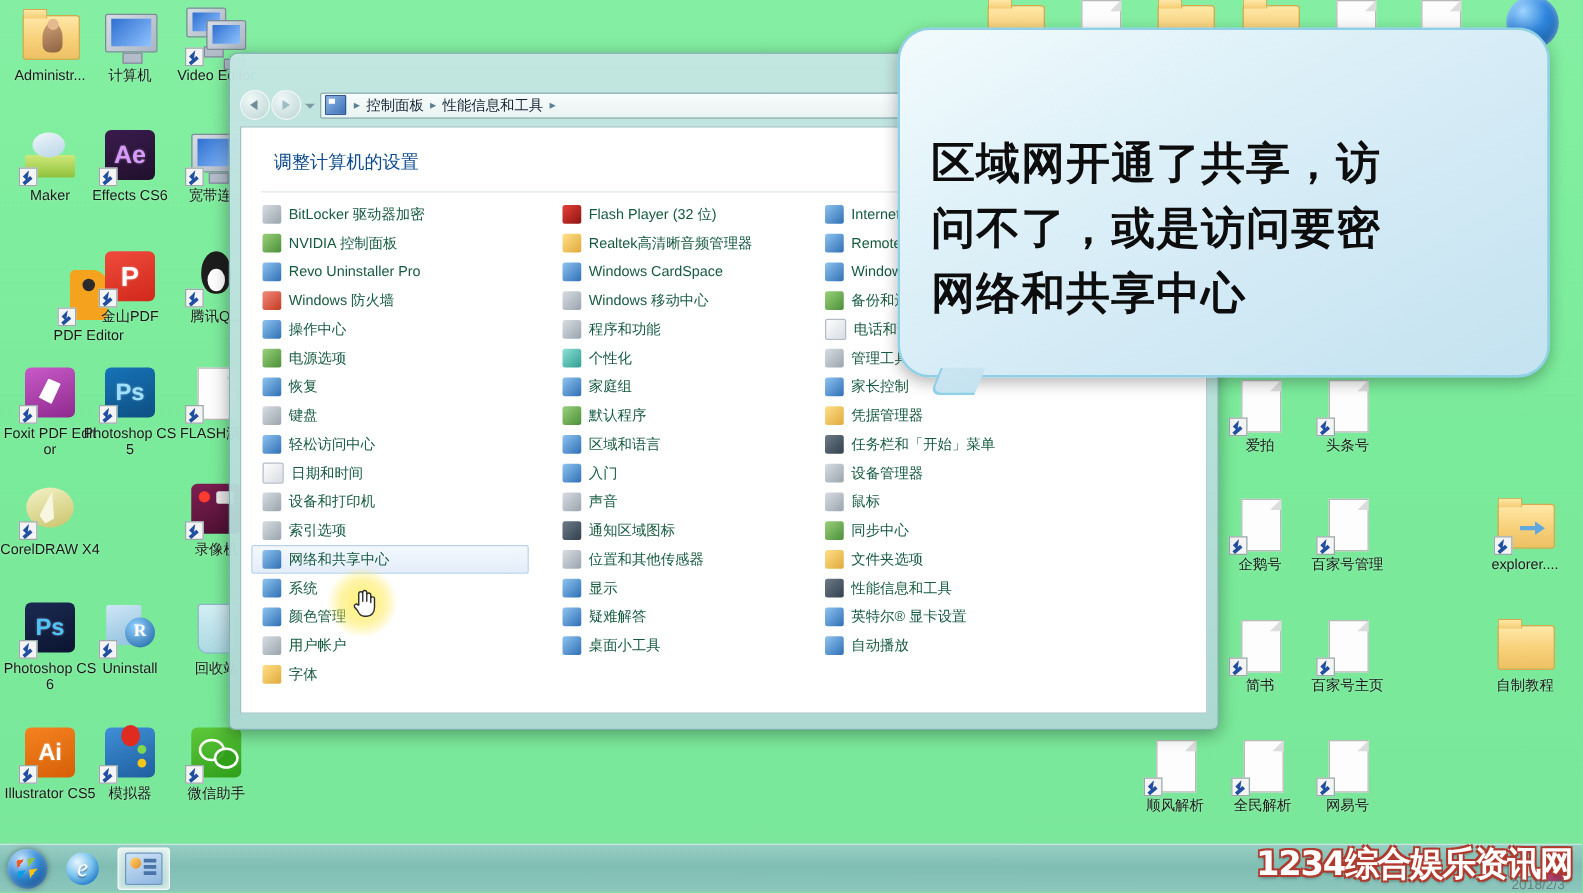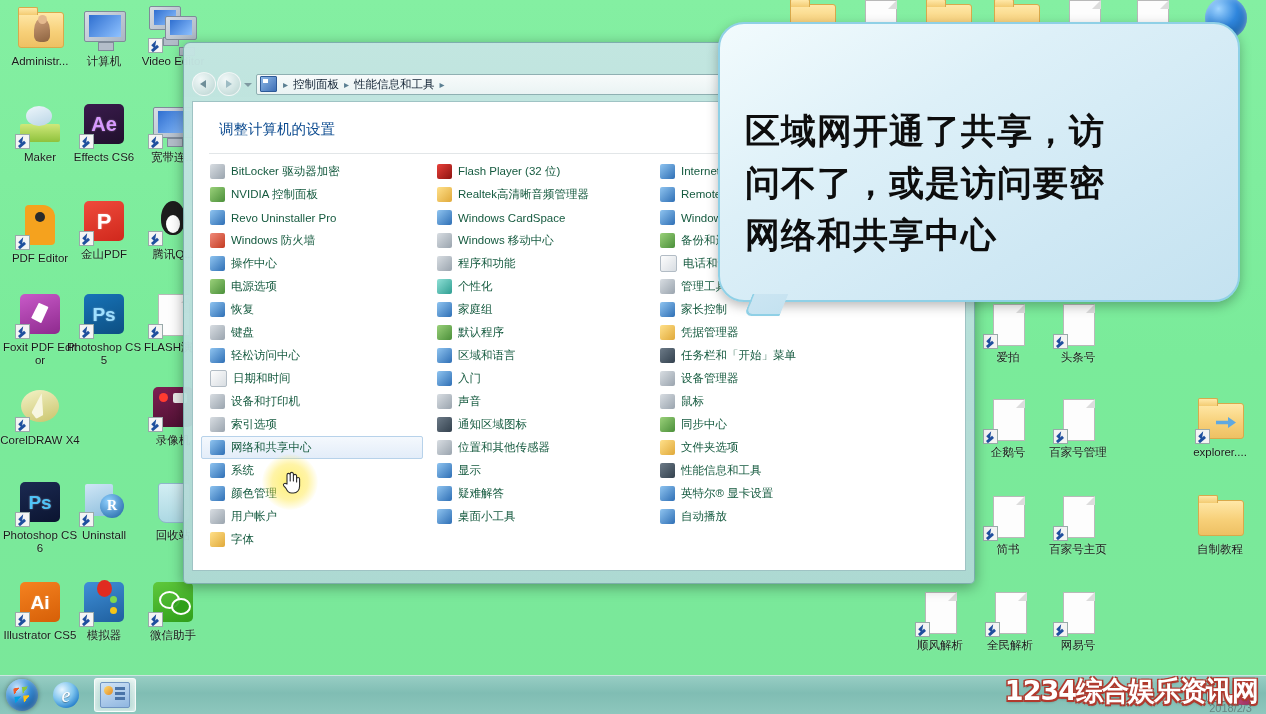--- a/index.html
+++ b/index.html
@@ -361,21 +361,21 @@
   </div>
 
   <div class="icon-cell" style="left:133px;top:100px;">
     <span class="glyph">
         <span class="art-monitor"></span>
         <span class="shortcut-arrow"></span>
       </span>
     <span class="label">宽带连...</span>
   </div>
 
-  <div class="icon-cell" style="left:0px;top:201px;">
+  <div class="icon-cell" style="left:0px;top:212px;padding-left:31px;">
     <span class="glyph">
       <span style="position:absolute;left:9px;top:4px;width:30px;height:40px;background:#f5a21e;border-radius:4px 12px 4px 4px;"></span>
       <span style="position:absolute;left:19px;top:11px;width:10px;height:10px;border-radius:50%;background:#2b2b2b;"></span>
       <span class="shortcut-arrow"></span>
     </span>
     <span class="label">PDF Editor</span>
   </div>
 
   <div class="icon-cell" style="left:64px;top:197px;">
     <span class="glyph">
@@ -701,21 +701,21 @@
           </div>
           <div class="cp-item">
             <span class="ico i-gray"></span>
             <span class="txt">用户帐户</span>
           </div>
           <div class="cp-item">
             <span class="ico i-yellow"></span>
             <span class="txt">字体</span>
           </div>
         </div>
-      <div class="cp-col" id="col1" style="left:235px;">
+      <div class="cp-col" id="col1" style="left:248px;">
           <div class="cp-item">
             <span class="ico i-flash"></span>
             <span class="txt">Flash Player (32 位)</span>
           </div>
           <div class="cp-item">
             <span class="ico i-yellow"></span>
             <span class="txt">Realtek高清晰音频管理器</span>
           </div>
           <div class="cp-item">
             <span class="ico i-blue"></span>

